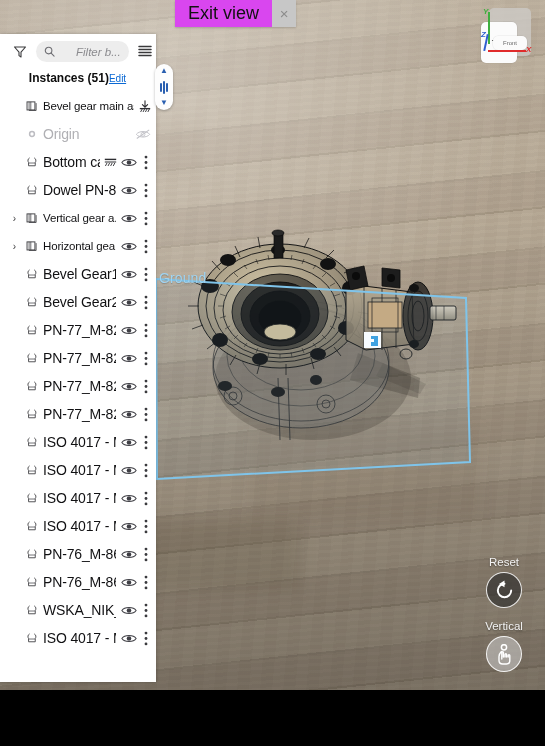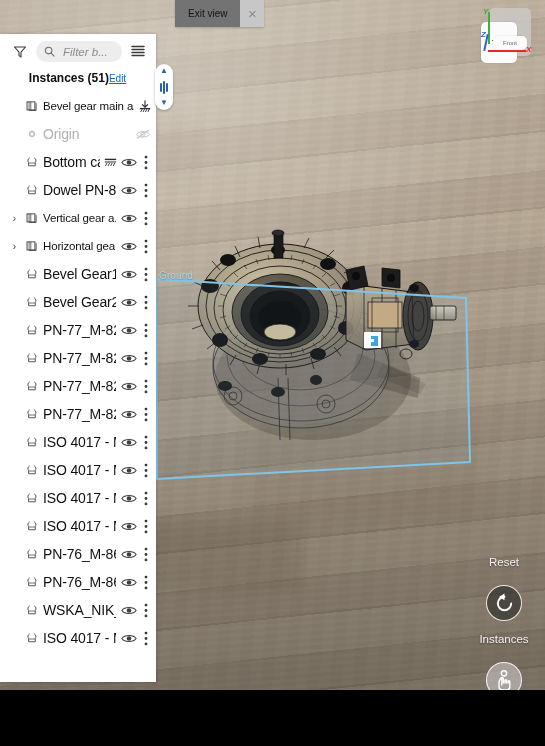--- a/index.html
+++ b/index.html
@@ -69,23 +69,23 @@
     padding: 0 9px;
     font-size: 12.5px;
     color: #1c1c1e;
     background: #c7c7c7;
     letter-spacing: -0.1px;
     white-space: nowrap;
   }
   .ar-exit-btn {
     display: flex; align-items: center;
     padding: 0 13px;
-    font-size: 10px;
+    font-size: 18px;
     color: #121212;
-    background: #737373;
+    background: #d946ef;
     border: none;
     font-family: inherit;
     cursor: pointer;
     white-space: nowrap;
   }
   .ar-close {
     display: flex; align-items: center; justify-content: center;
     width: 24px;
     background: #c7c7c7;
     color: #8c8c8c;
@@ -131,21 +131,21 @@
   .ground-plane {
     position: absolute;
     left: 154px; top: 266px;
     width: 320px; height: 224px;
     z-index: 12;
     pointer-events: none;
   }
   .ground-label {
     position: absolute;
     left: 5px; top: 4px;
-    font-size: 10px;
+    font-size: 14px;
     color: #9fd4f2;
     letter-spacing: .1px;
     text-shadow: 0 1px 1px rgba(0,0,0,.22);
   }
 
   
   .cad-model {
     position: absolute;
     left: 168px; top: 228px;
     width: 300px; height: 220px;
@@ -178,21 +178,21 @@
     cursor: pointer;
     flex: none;
   }
   .search-pill {
     flex: 1;
     height: 21px;
     background: #ededed;
     border-radius: 11px;
     display: flex;
     align-items: center;
-    gap: 8px;
+    gap: 21px;
     padding: 0 8px;
     box-sizing: border-box;
     cursor: text;
   }
   .search-pill .ph {
     font-size: 11.5px;
     font-style: italic;
     color: #8b8b8f;
     white-space: nowrap;
     overflow: hidden;
@@ -289,21 +289,21 @@
   .side-controls {
     position: absolute;
     right: 6px; top: 556px;
     width: 70px;
     z-index: 35;
     display: flex;
     flex-direction: column;
     align-items: center;
     gap: 12px;
   }
-  .ctrl { display: flex; flex-direction: column; align-items: center; gap: 17px; cursor: pointer; }
+  .ctrl { display: flex; flex-direction: column; align-items: center; gap: 4px; cursor: pointer; }
   .ctrl-label {
     font-size: 11.5px;
     color: #f2f2f2;
     text-shadow: 0 1px 2px rgba(0,0,0,.45);
     white-space: nowrap;
   }
   .ctrl-circle {
     width: 34px; height: 34px;
     border-radius: 50%;
     background: rgba(40,40,40,0.62);
@@ -1018,21 +1018,21 @@
     <div class="ctrl">
       <div class="ctrl-label">Reset</div>
       <div class="ctrl-circle">
         <svg width="21" height="21" viewBox="0 0 22 22">
           <path d="M18 11 A7 7 0 1 1 11 4 L11 4" fill="none" stroke="#fff" stroke-width="2" stroke-linecap="round"></path>
           <path d="M11 0.6 L11 7.6 L5.2 4.1 Z" fill="#fff"></path>
         </svg>
       </div>
     </div>
     <div class="ctrl">
-      <div class="ctrl-label">Instances</div>
+      <div class="ctrl-label">Vertical</div>
       <div class="ctrl-circle light">
         <svg width="20" height="21" viewBox="0 0 20 21">
           <circle cx="10" cy="3.3" r="2.6" fill="none" stroke="#fff" stroke-width="1.5"></circle>
           <path d="M7.4 7.5 C6 9 5 10.6 5 12.4 L5 16.5 C5 18.6 6.6 20 8.7 20 L12.4 20 C14.4 20 15.8 18.5 15.8 16.5 L15.8 11.6 C15.8 10.5 14.2 10.5 14.2 11.6 L14.2 13 M12.6 13 L12.6 10.6 C12.6 9.5 11 9.5 11 10.6 L11 13 M9.4 13 L9.4 8.5 C9.4 7.4 7.8 7.4 7.8 8.5 L7.8 15" fill="none" stroke="#fff" stroke-width="1.4" stroke-linecap="round" stroke-linejoin="round"></path>
         </svg>
       </div>
     </div>
   </div>
 
   <div class="bottom-bar"></div>

